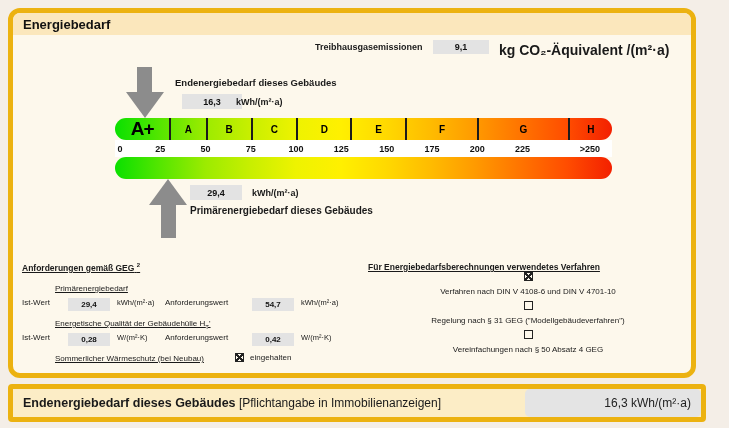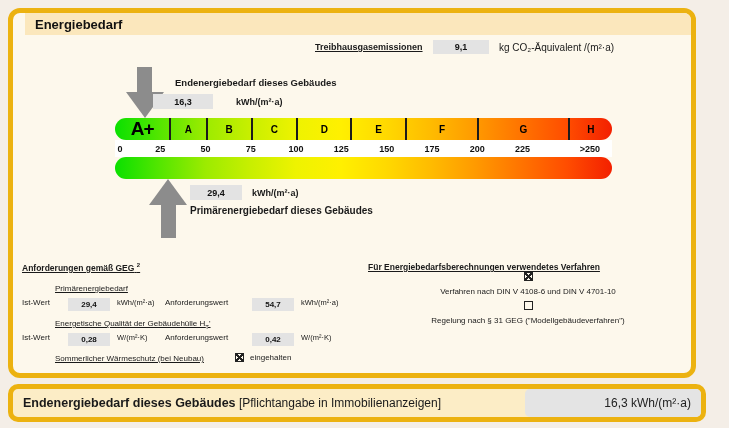--- a/index.html
+++ b/index.html
@@ -14,33 +14,33 @@
   
   .panel{
     position:absolute;left:8px;top:8px;width:688px;height:370px;
     border:5px solid #ecb210;border-radius:12px;
     background:#fdf8ec;box-sizing:border-box;overflow:hidden;
   }
   .panel-inner{position:relative;width:100%;height:100%;}
   .panel-header{
     position:absolute;left:0;top:0;right:0;height:22px;
     background:#fbe7bc;display:flex;align-items:center;
-    padding-left:10px;font-weight:bold;font-size:13px;color:#111;margin-left:12px;
-  }
-  
-  .ghg-label{position:absolute;left:302px;top:29px;font-weight:bold;font-size:9px;text-decoration:underline;}
+    padding-left:10px;font-weight:bold;font-size:13px;color:#111;
+  }
+  
+  .ghg-label{position:absolute;left:302px;top:29px;font-weight:bold;font-size:9px;}
   .value-box{
     position:absolute;background:#e3e3e3;display:flex;align-items:center;justify-content:center;
     font-weight:bold;font-size:9px;color:#111;
   }
   .ghg-box{left:420px;top:27px;width:56px;height:14px;}
-  .ghg-unit{position:absolute;left:486px;top:29px;font-weight:normal;font-size:10px;}
+  .ghg-unit{position:absolute;left:486px;top:29px;font-weight:bold;font-size:14px;}
   
   .ee-label{position:absolute;left:162px;top:64px;font-weight:bold;font-size:9.5px;}
-  .ee-box{left:140px;top:81px;width:60px;height:15px;}
+  .ee-box{left:169px;top:81px;width:60px;height:15px;}
   .ee-unit{position:absolute;left:223px;top:84px;font-weight:bold;font-size:9px;}
   
   .arrow{position:absolute;width:38px;pointer-events:none;}
   .arrow .stem{width:15px;margin:0 auto;background:#8c8c8c;}
   .arrow .head-down{width:0;height:0;border-left:19px solid transparent;border-right:19px solid transparent;border-top:26px solid #8c8c8c;}
   .arrow .head-up{width:0;height:0;border-left:19px solid transparent;border-right:19px solid transparent;border-bottom:26px solid #8c8c8c;}
   .arrow-down{top:54px;}
   .arrow-down .stem{height:25px;}
   .arrow-up{top:166px;}
   .arrow-up .stem{height:33px;}
@@ -82,21 +82,21 @@
       linear-gradient(-45deg,transparent 42%,#222 42%,#222 58%,transparent 58%);
   }
   .summer-check{position:absolute;left:222px;top:340px;display:flex;align-items:center;gap:6px;font-size:8px;}
   
   .methods{position:absolute;left:355px;top:249px;width:320px;}
   .methods-title{font-weight:bold;font-size:8.5px;text-decoration:underline;}
   .method-row{display:flex;align-items:center;gap:6px;font-size:8px;margin-bottom:5px;flex-direction:column;}
   
   .footer-bar{
     position:absolute;left:8px;top:384px;width:698px;height:38px;
-    border:5px solid #ecb210;border-radius:10px;background:#fcedc6;
+    border:5px solid #ecb210;border-radius:4px;background:#fcedc6;
     box-sizing:border-box;display:flex;align-items:center;justify-content:space-between;
   }
   .footer-left{padding-left:10px;font-size:12px;white-space:nowrap;}
   .footer-left b{font-size:12.5px;}
   .footer-value{
     height:100%;width:176px;background:#e4e4e4;border-radius:5px;
     display:flex;align-items:center;justify-content:flex-end;
     padding-right:10px;box-sizing:border-box;font-size:12px;color:#222;
   }
 </style>
@@ -185,20 +185,24 @@
       <div class="methods-title">Für Energiebedarfsberechnungen verwendetes Verfahren</div>
       <div id="methods-list">
           <div class="method-row">
             <span class="cb checked"></span>
             <span>Verfahren nach DIN V 4108-6 und DIN V 4701-10</span>
           </div>
           <div class="method-row">
             <span class="cb"></span>
             <span>Regelung nach § 31 GEG ("Modellgebäudeverfahren")</span>
           </div>
+          <div class="method-row">
+            <span class="cb"></span>
+            <span>Vereinfachungen nach § 50 Absatz 4 GEG</span>
+          </div>
         </div>
     </div>
   </div>
 </div>
 
 <div class="footer-bar">
   <div class="footer-left">
     <b>Endenergiebedarf dieses Gebäudes</b>
     <span>[Pflichtangabe in Immobilienanzeigen]</span>
   </div>

